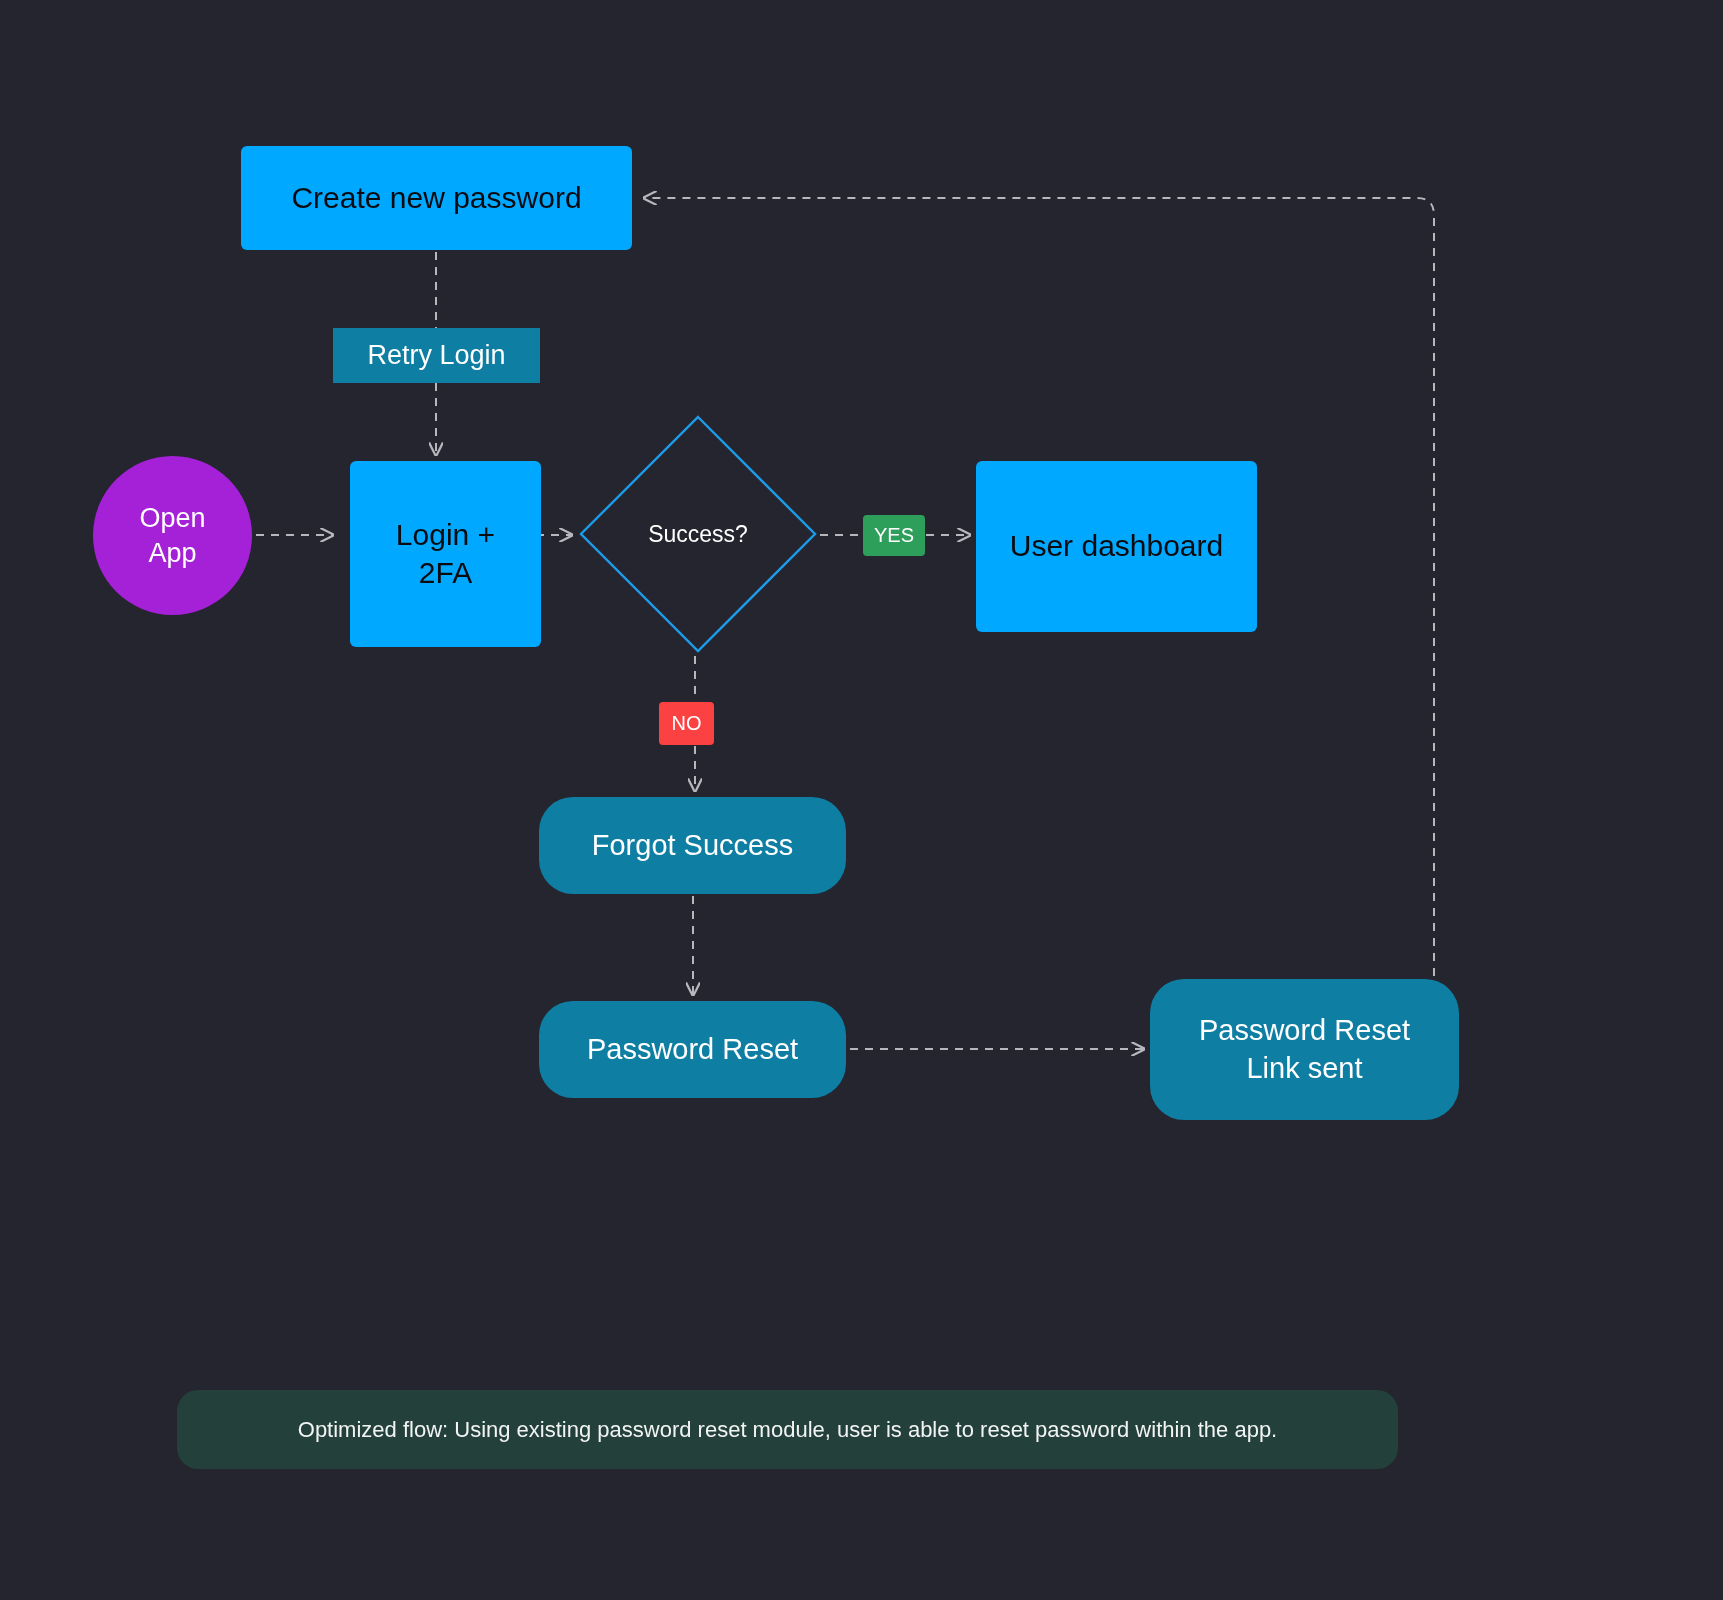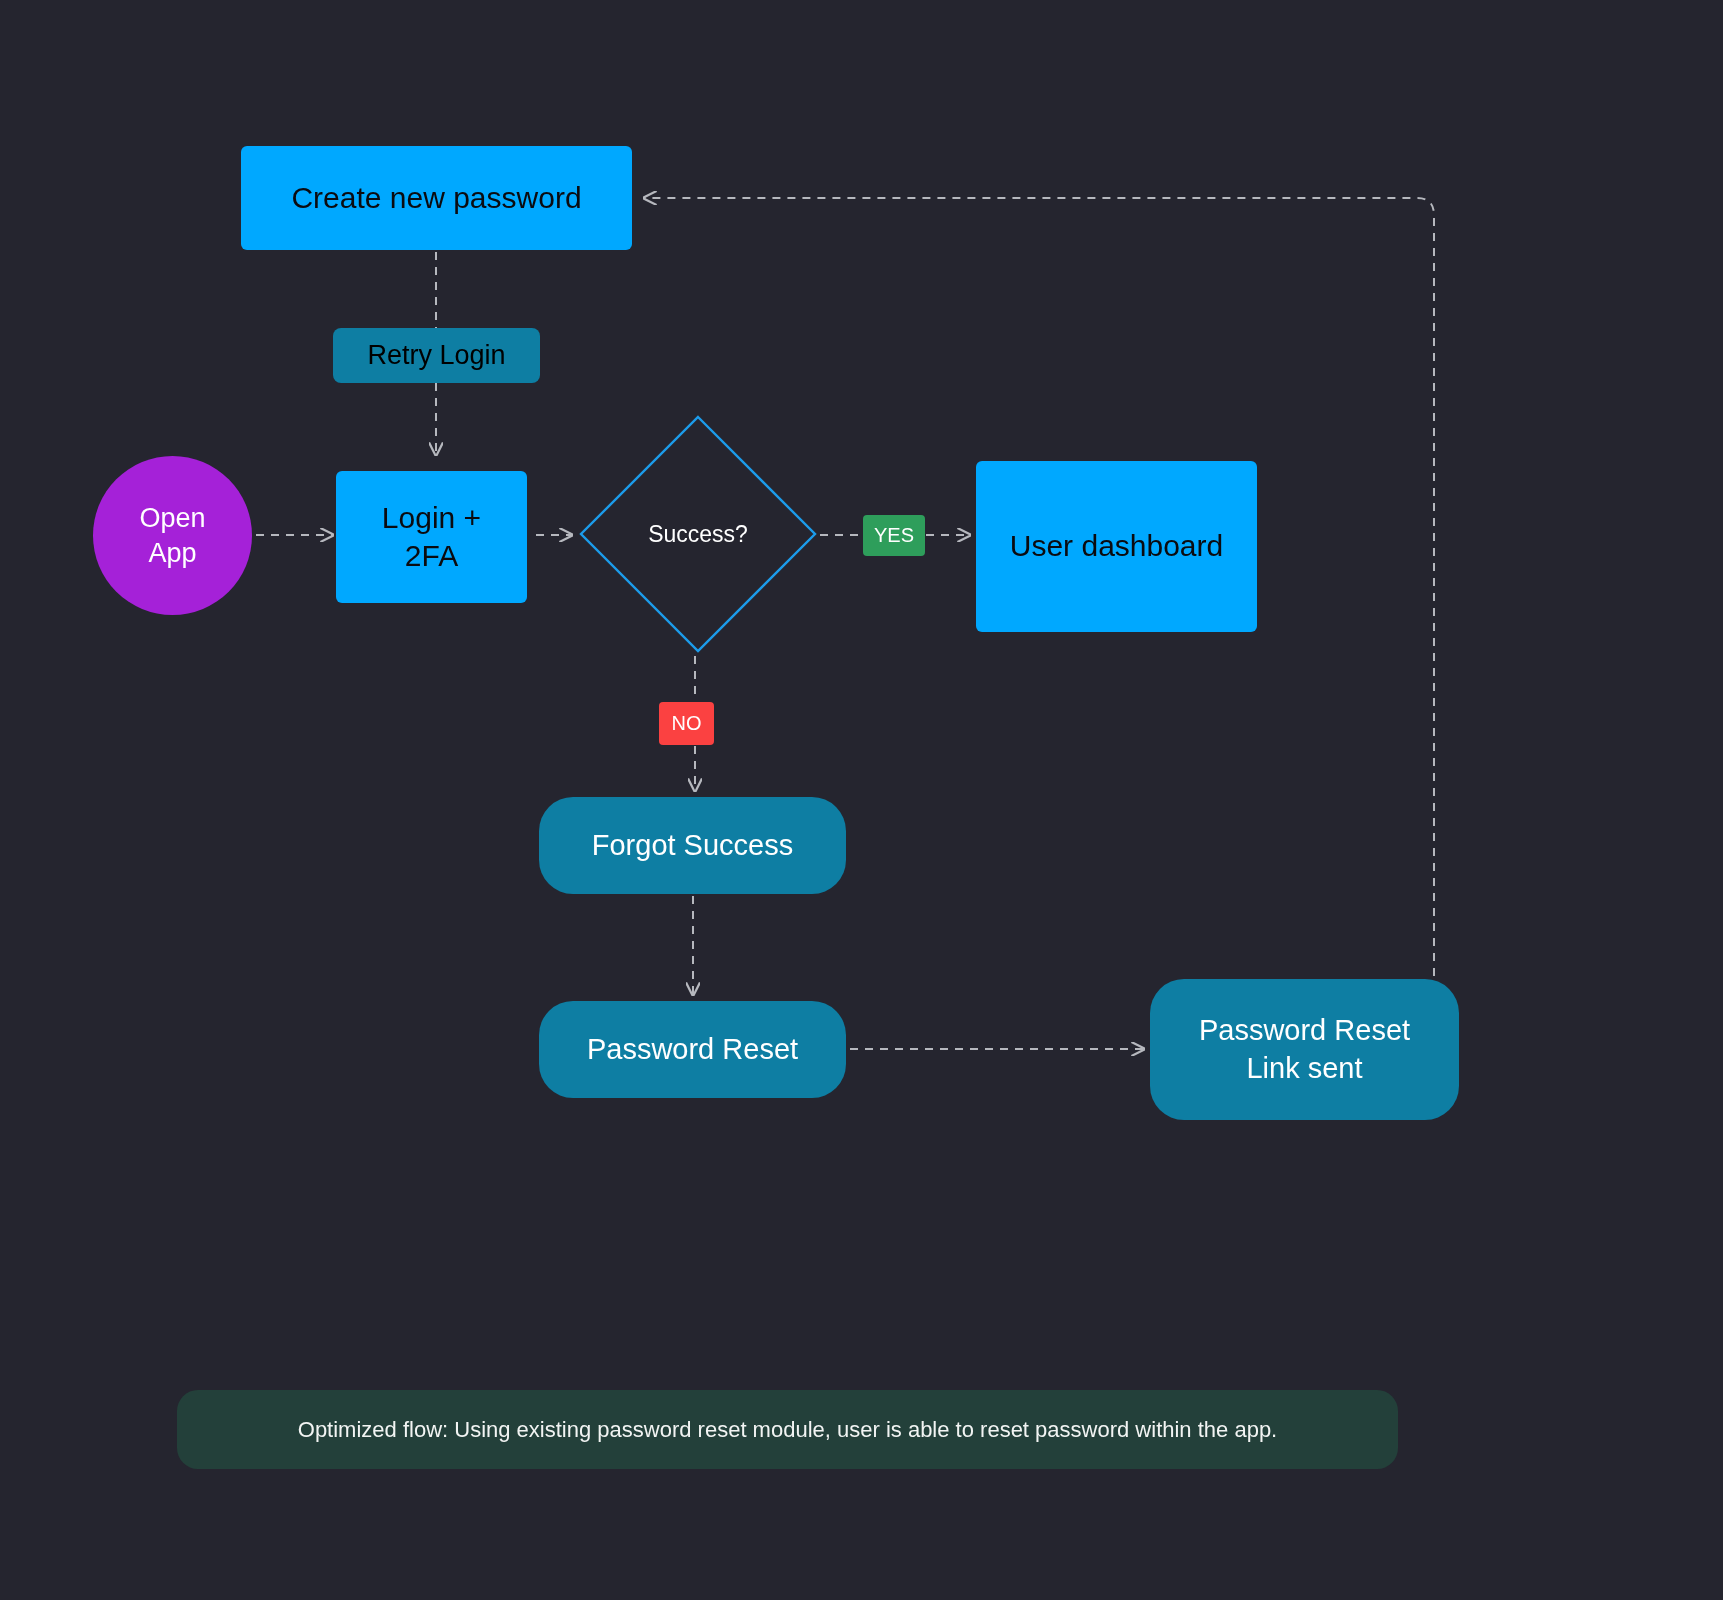--- a/index.html
+++ b/index.html
@@ -41,22 +41,22 @@
   
   .n-circle {
     border-radius: 50%;
     color: #FFFFFF;
   }
   .n-rect-blue {
     border-radius: 6px;
     color: #0B0B10;
   }
   .n-pill-teal {
-    border-radius: 8px;
-    color: #000000;
+    border-radius: 0;
+    color: #ffffff;
   }
   .n-round-teal {
     border-radius: 34px;
     color: #FFFFFF;
   }
   .n-diamond-wrap {
     position: absolute;
   }
   .n-diamond-wrap svg {
     position: absolute;
@@ -126,21 +126,21 @@
     <path d="M 436 383 L 436 455" fill="none" stroke="#B6B8BE" stroke-width="2" stroke-dasharray="8 7" marker-end="url(#arrow)"></path>
   </svg>
 
   <div class="node n-rect-blue" id="node-create-new-password" style="left: 241px; top: 146px; width: 391px; height: 104px; font-size: 30px; background: rgb(0, 168, 255);">Create new password</div>
 
   <div class="node n-pill-teal" id="node-retry-login" style="left: 333px; top: 328px; width: 207px; height: 55px; font-size: 27px; background: rgb(14, 126, 163);">Retry Login</div>
 
   <div class="node n-circle" id="node-open-app" style="left: 93px; top: 456px; width: 159px; height: 159px; font-size: 27px; background: rgb(165, 33, 216);">Open
 App</div>
 
-  <div class="node n-rect-blue" id="node-login-2fa" style="left: 336px; top: 461px; width: 191px; height: 132px; font-size: 30px; background: rgb(0, 168, 255); margin-top: 10px;">Login +
+  <div class="node n-rect-blue" id="node-login-2fa" style="left: 350px; top: 461px; width: 191px; height: 186px; font-size: 30px; background: rgb(0, 168, 255);">Login +
 2FA</div>
 
   <div class="n-diamond-wrap" id="node-success-decision" style="left: 578px; top: 414px; width: 240px; height: 240px;">
     <svg id="diamond-svg" width="240" height="240" viewBox="0 0 240 240">
       <polygon points="120,3 237,120 120,237 3,120" fill="none" stroke="#1C9CEB" stroke-width="2.4"></polygon>
     </svg>
     <div class="n-diamond-label">Success?</div>
   </div>
 
   <div class="node n-rect-blue" id="node-user-dashboard" style="left: 976px; top: 461px; width: 281px; height: 171px; font-size: 30px; background: rgb(0, 168, 255);">User dashboard</div>

